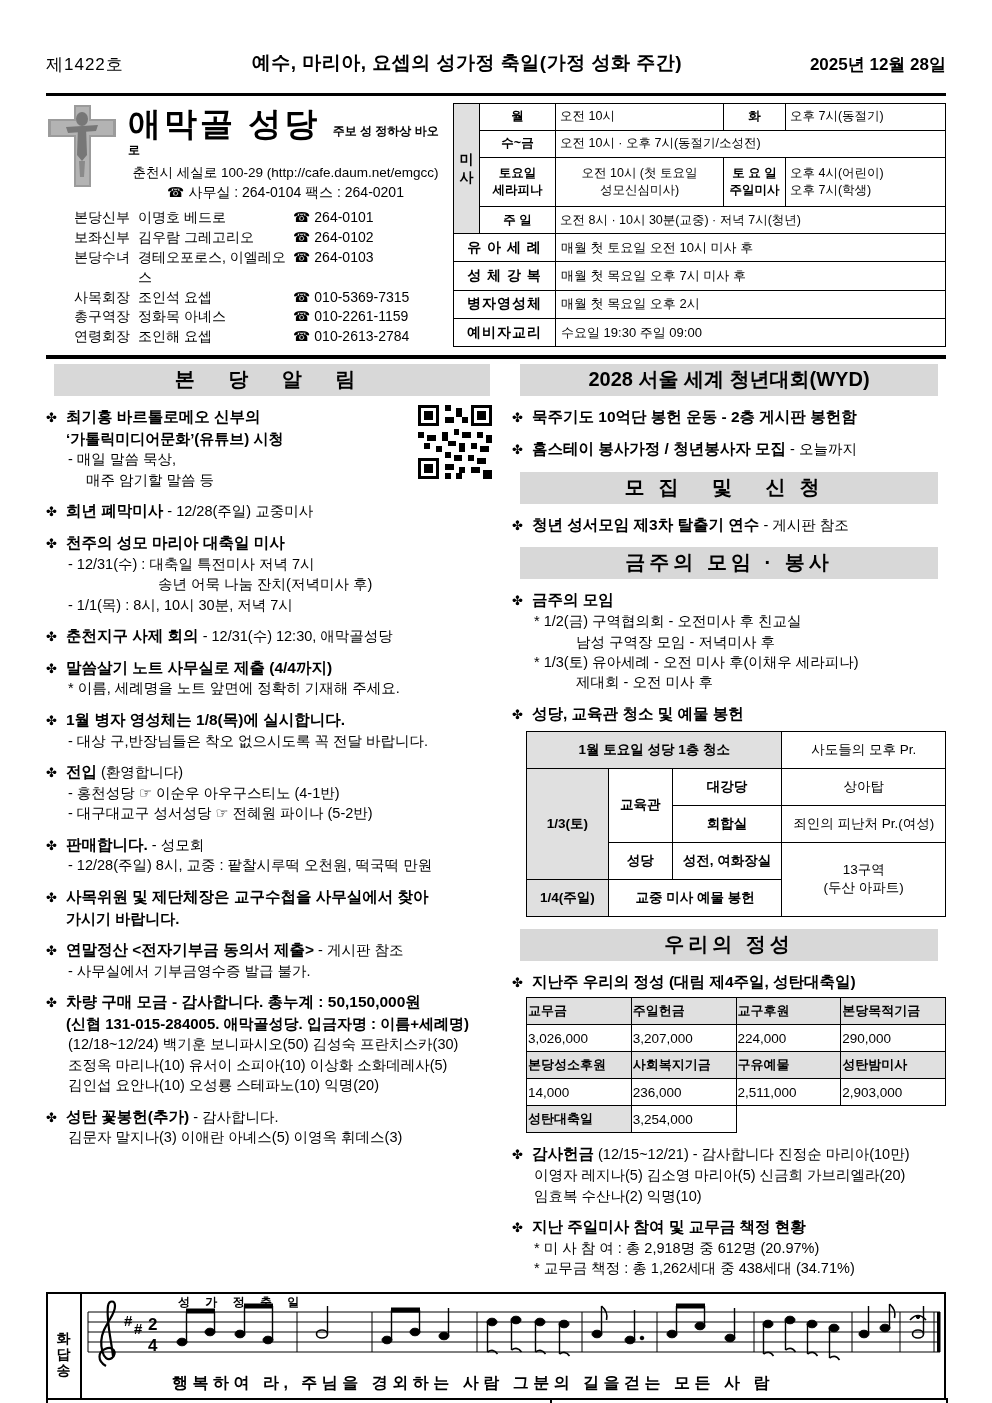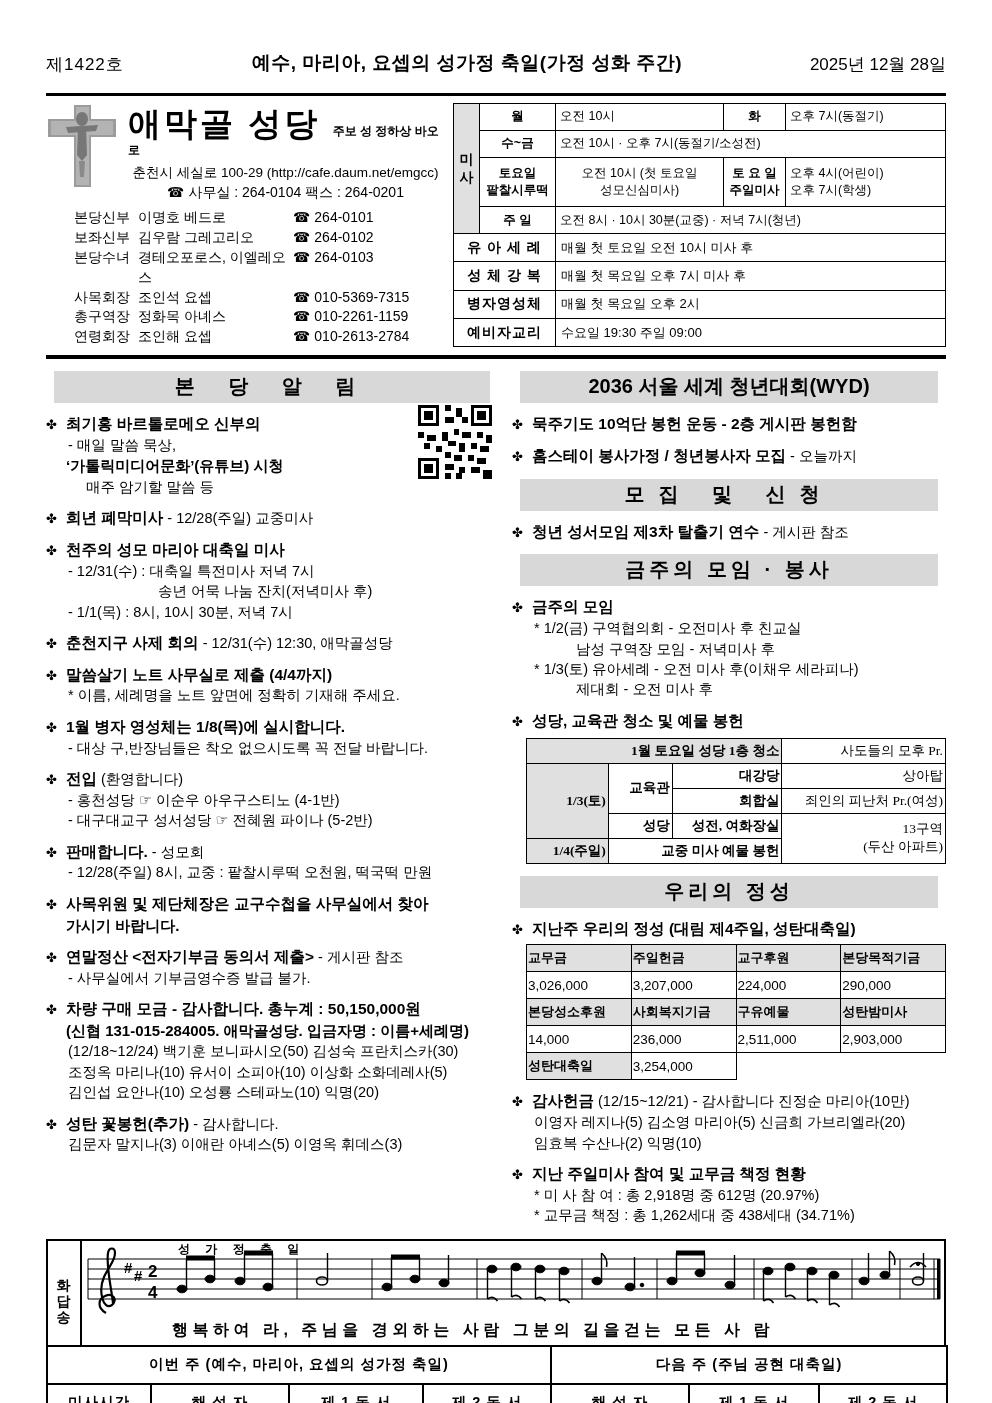--- a/index.html
+++ b/index.html
@@ -5,21 +5,21 @@
   html,body{margin:0;padding:0;background:#fff;color:#000;
     font-family:"Liberation Sans","DejaVu Sans",sans-serif;}
   body{width:992px;height:1403px;overflow:hidden;}
   .page{position:relative;width:900px;margin:0 auto;padding-top:50px;}
 
   
   .masthead{display:flex;justify-content:space-between;align-items:flex-end;
     border-bottom:3px solid #000;padding-bottom:17px;}
   .issue-no{font-size:17px;letter-spacing:1px;}
   .main-title{font-size:19px;font-weight:bold;letter-spacing:.5px;}
-  .main-date{font-size:17px;font-weight:normal;}
+  .main-date{font-size:17px;font-weight:bold;}
 
   
   .top{display:flex;gap:10px;border-bottom:4px solid #000;padding:7px 0 8px 0;}
   .parish{width:452px;}
   .logo-row{display:flex;align-items:flex-start;gap:10px;}
   .cross{flex:0 0 72px;}
   .logo-text{padding-top:4px;}
   .parish-name{font-size:33px;font-weight:900;letter-spacing:3px;line-height:1;}
   .patron{font-size:12px;font-weight:bold;margin-left:8px;}
   .addr{font-size:13.5px;text-align:center;margin-top:5px;}
@@ -42,38 +42,38 @@
   .mass .tleft{text-align:left;padding-left:4px;}
 
   
   .cols{display:flex;gap:14px;margin-top:4px;}
   .col-l{width:452px;position:relative;}
   .col-r{width:434px;}
   .sec-h{background:#d8d8d8;text-align:center;font-weight:900;font-size:20px;
     padding:2px 0 3px 0;margin:12px 8px 4px 8px;}
   .ls-wide{letter-spacing:14px;}
   .ls-mid{letter-spacing:4px;}
-  .col-l .sec-h:first-child,.col-r .sec-h:first-child{margin-top:8px;}
+  .col-l .sec-h:first-child,.col-r .sec-h:first-child{margin-top:1px;}
 
   .line{font-size:14.5px;line-height:1.34;margin:1px 0;}
   .line .bullet{display:none;}
   .t-b{margin-top:11px;}
   .t-b .bullet{display:inline-block;width:20px;font-size:13px;}
   .t-b .head{font-weight:bold;font-size:15.5px;}
   .t-bh{padding-left:20px;}
   .t-bh .head{font-weight:bold;font-size:15px;}
   .t-s{padding-left:22px;}
   .t-s2{padding-left:40px;}
   .t-s3{padding-left:64px;}
   .t-s4{padding-left:112px;}
   .qr{position:absolute;right:6px;top:42px;}
 
   
   .ctab{width:420px;margin:6px 0 0 14px;font-size:13.5px;}
-  .ctab td{border:1.5px solid #000;text-align:right;padding:0 2px;height:24px;font-family:Liberation Serif, serif;}
+  .ctab td{border:1.5px solid #000;text-align:center;padding:6px 2px;height:24px;}
   .glab{background:#e0e0e0;font-weight:bold;}
   .bold{font-weight:bold;}
   .ftab{width:420px;margin:5px 0 0 14px;font-size:13.5px;table-layout:fixed;}
   .ftab td{border:1.5px solid #000;padding:2px 1px;height:22px;}
   .ftab .glab{font-size:13px;}
   .nob{border:none !important;}
 
   
   .bottom-wrap{margin-top:12px;}
   .btab{width:900px;table-layout:fixed;}
@@ -170,21 +170,21 @@
           <td class="tleft">오전 10시</td>
           <td class="glabel">화</td>
           <td class="tleft">오후 7시(동절기)</td>
         </tr>
         <tr>
           <td class="glabel">수~금</td>
           <td colspan="3" class="tleft">오전 10시 · 오후 7시(동절기/소성전)</td>
         </tr>
         <tr>
           <td class="glabel pre">토요일
-팥찰시루떡</td>
+세라피나</td>
           <td class="pre">오전 10시 (첫 토요일
 성모신심미사)</td>
           <td class="glabel pre">토 요 일
 주일미사</td>
           <td class="pre tleft">오후 4시(어린이)
 오후 7시(학생)</td>
         </tr>
         <tr>
           <td class="glabel">주  일</td>
           <td colspan="3" class="tleft">오전 8시 · 10시 30분(교중) ·  저녁 7시(청년)</td>
@@ -254,26 +254,26 @@
             <rect x="22" y="22" width="3" height="3"></rect>
           <rect x="9" y="23" width="2" height="2"></rect>
             <rect x="13" y="23" width="2" height="2"></rect>
         </g>
       </svg>
 
       <div>
           <div class="line t-b">
           <span class="bullet">✤</span><span class="head">최기홍 바르톨로메오 신부의</span> <span class="tail"></span>
         </div>
-          <div class="line t-s">
-          <span class="head"></span> <span class="tail">- 매일 말씀 묵상,</span>
-        </div>
           <div class="line t-bh">
           <span class="head">‘가톨릭미디어문화’(유튜브) 시청</span> <span class="tail"></span>
         </div>
+          <div class="line t-s">
+          <span class="head"></span> <span class="tail">- 매일 말씀 묵상,</span>
+        </div>
           <div class="line t-s2">
           <span class="head"></span> <span class="tail">매주 암기할 말씀 등</span>
         </div>
           <div class="line t-b">
           <span class="bullet">✤</span><span class="head">희년 폐막미사</span> <span class="tail">- 12/28(주일) 교중미사</span>
         </div>
           <div class="line t-b">
           <span class="bullet">✤</span><span class="head">천주의 성모 마리아 대축일 미사</span> <span class="tail"></span>
         </div>
           <div class="line t-s">
@@ -345,21 +345,21 @@
           <div class="line t-b">
           <span class="bullet">✤</span><span class="head">성탄 꽃봉헌(추가)</span> <span class="tail">- 감사합니다.</span>
         </div>
           <div class="line t-s">
           <span class="head"></span> <span class="tail">김문자 말지나(3)  이애란 아녜스(5)  이영옥 휘데스(3)</span>
         </div>
         </div>
     </div>
 
     <div class="col-r">
-      <div class="sec-h">2036 서울 세계 청년대회(WYD)</div>
+      <div class="sec-h">2028 서울 세계 청년대회(WYD)</div>
       <div>
           <div class="line t-b">
           <span class="bullet">✤</span><span class="head">묵주기도 10억단 봉헌 운동 - 2층 게시판 봉헌함</span> <span class="tail"></span>
         </div>
           <div class="line t-b">
           <span class="bullet">✤</span><span class="head">홈스테이 봉사가정 / 청년봉사자 모집</span> <span class="tail">- 오늘까지</span>
         </div>
         </div>
 
       <div class="sec-h ls-wide">모집 및 신청</div>

